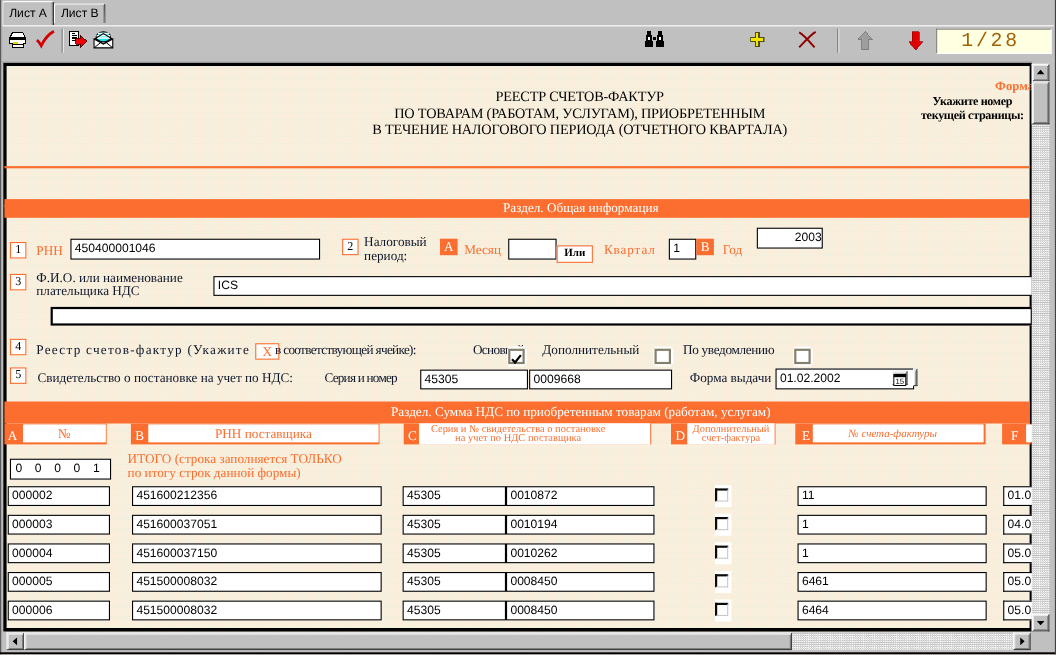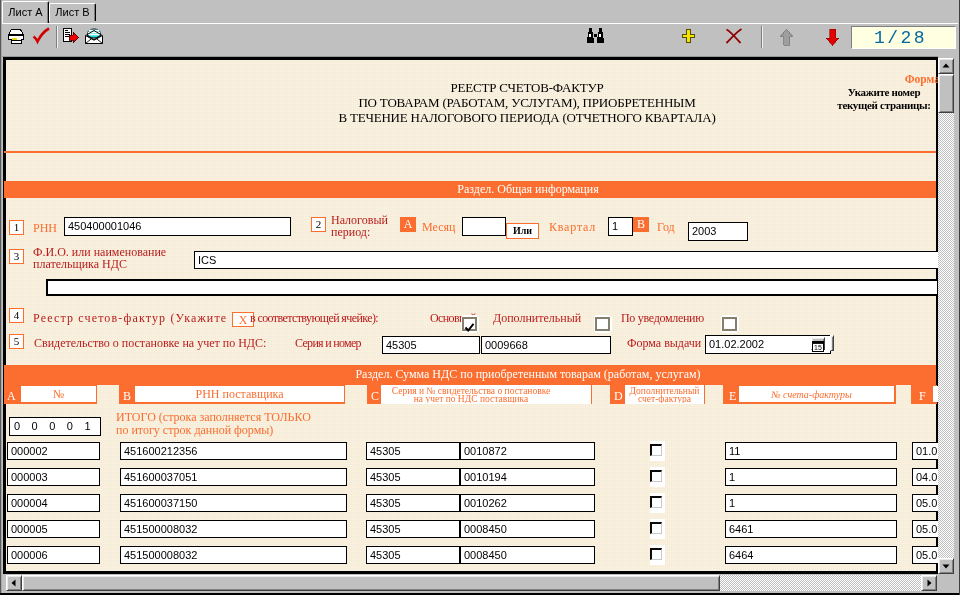--- a/index.html
+++ b/index.html
@@ -5,21 +5,21 @@
 body{width:960px;height:595px;position:relative;background:#C0C0C0;overflow:hidden;
   font-family:"Liberation Sans",sans-serif;}
 .abs{position:absolute;}
 .ser{font-family:"Liberation Serif",serif;}
 .org{color:#FB6E2F;}
 .inp{position:absolute;background:#fff;border:1px solid #000;font-size:11px;color:#000;
   line-height:15px;padding:0 0 0 3px;overflow:hidden;white-space:nowrap;}
 .leg{position:absolute;width:13px;height:13px;background:#fff;border:1px solid #FB6E2F;
   font-family:"Liberation Serif",serif;font-size:11px;color:#000;text-align:center;line-height:13px;}
 .lbl{position:absolute;font-family:"Liberation Serif",serif;font-size:12px;color:#FB6E2F;white-space:nowrap;}
-.lbl2{position:absolute;font-family:"Liberation Serif",serif;font-size:12px;color:#b91c1c;white-space:nowrap;line-height:11.5px;}
+.lbl2{position:absolute;font-family:"Liberation Serif",serif;font-size:12px;color:#0f172a;white-space:nowrap;line-height:11.5px;}
 .obx{position:absolute;width:16px;height:15px;background:#FB6E2F;color:#fff;
   font-family:"Liberation Serif",serif;font-size:12px;text-align:center;line-height:15px;}
 .cb{position:absolute;width:11px;height:10px;background:#fff;border:2px solid #84806E;box-shadow:0 -2px 0 #fff,0 2px 0 #fff,2px 0 0 #fff,-1px 0 0 #fff;}
 .bar{position:absolute;left:4px;width:932px;background:#FB6E2F;color:#fff;
   font-family:"Liberation Serif",serif;font-size:12px;text-align:center;text-indent:116px;}
 .hl{position:absolute;left:4px;width:932px;height:2px;background:#FB6E2F;}
 .raised{box-sizing:border-box;background:#C0C0C0;border:1px solid;border-color:#fff #404040 #404040 #fff;
   box-shadow:inset 1px 1px 0 #E8E8E8, inset -1px -1px 0 #808080;}
 .dith{background-image:repeating-conic-gradient(#FFFFFF 0 25%,#C0C0C0 0 50%);background-size:2px 2px;}
 .hcell{position:absolute;background:#FB6E2F;}
@@ -94,21 +94,21 @@
 <svg class="abs" style="left:778px;top:27px;" width="17" height="20" viewBox="0 0 17 20" shape-rendering="crispEdges">
   <path d="M8.5 1.5 L15 9 H11.5 V18 H5.5 V9 H2 Z" fill="#9E9E9E" stroke="#7a7a7a" stroke-width="0.8"></path>
 </svg>
 
 <svg class="abs" style="left:824px;top:27px;" width="17" height="20" viewBox="0 0 17 20" shape-rendering="crispEdges">
   <path d="M8.5 18.5 L2 11 H5.5 V2 H11.5 V11 H15 Z" fill="#E00000" stroke="#900000" stroke-width="0.6"></path>
 </svg>
 
 <div class="abs" style="left:851px;top:26px;width:105px;height:23px;background:#FFFFE1;
   border:1px solid;border-color:#808080 #fff #fff #808080;
-  font-family:'Liberation Mono',monospace;font-size:18px;letter-spacing:2.5px;color:#0369a1;text-align:center;line-height:23px;padding-right:6px;box-sizing:border-box;">1/28</div>
+  font-family:'Liberation Mono',monospace;font-size:18px;letter-spacing:2.5px;color:#a16207;text-align:center;line-height:23px;padding-right:6px;box-sizing:border-box;">1/28</div>
 
 <div class="abs" style="box-sizing:border-box;left:3px;top:57px;width:935px;height:517px;border:solid #000;border-width:3px 2px 3px 3px;background:#FCEFDC;
   background-image:repeating-conic-gradient(#EAEDDE 0% 25%,#FCEFDC 25% 100%);background-size:2px 2px;"></div>
 
 <div class="abs ser" style="left:127px;top:80px;width:800px;text-align:center;font-size:13px;letter-spacing:-0.2px;color:#000;line-height:15px;">
 РЕЕСТР СЧЕТОВ-ФАКТУР<br>ПО ТОВАРАМ (РАБОТАМ, УСЛУГАМ), ПРИОБРЕТЕННЫМ<br>В ТЕЧЕНИЕ НАЛОГОВОГО ПЕРИОДА (ОТЧЕТНОГО КВАРТАЛА)</div>
 <div class="abs ser org" style="left:840px;top:73px;width:100px;text-align:right;font-size:11.5px;font-weight:bold;">Форма</div>
 <div class="abs ser" style="left:806px;top:86px;width:156px;text-align:center;font-size:11px;font-weight:bold;letter-spacing:-0.3px;color:#000;line-height:13px;">Укажите номер<br>текущей страницы:</div>
 
 <div class="hl" style="top:151px;"></div>
@@ -122,21 +122,21 @@
 <div class="lbl2" style="left:331px;top:215px;">Налоговый<br>период:</div>
 <div class="obx" style="left:400px;top:217px;">A</div>
 <div class="lbl" style="left:422px;top:220px;">Месяц</div>
 <div class="inp" style="left:462px;top:217px;width:39px;height:17px;"></div>
 <div class="abs" style="left:506px;top:223px;width:31px;height:14px;background:#fff;border:1px solid #FB6E2F;
   font-family:'Liberation Serif',serif;font-size:10px;font-weight:bold;color:#000;text-align:center;line-height:13px;">Или</div>
 <div class="lbl" style="left:549px;top:220px;letter-spacing:0.8px;">Квартал</div>
 <div class="inp" style="left:608px;top:217px;width:20px;height:17px;line-height:17px;">1</div>
 <div class="obx" style="left:633px;top:217px;">B</div>
 <div class="lbl" style="left:657px;top:220px;">Год</div>
-<div class="inp" style="left:688px;top:222px;width:55px;height:17px;line-height:17px;">2003</div>
+<div class="inp" style="left:688px;top:207px;width:55px;height:17px;line-height:17px;text-align:right;">2003</div>
 
 <div class="leg" style="left:9px;top:249px;">3</div>
 <div class="lbl2" style="left:33px;top:247px;">Ф.И.О. или наименование<br>плательщика НДС</div>
 <div class="inp" style="left:194px;top:251px;width:740px;height:16px;line-height:16px;">ICS</div>
 <div class="inp" style="left:46px;top:279px;width:886px;height:13px;border-width:2px;"></div>
 
 <div class="leg" style="left:9px;top:308px;">4</div>
 <div class="lbl2" style="left:33px;top:313px;letter-spacing:1.15px;">Реестр счетов-фактур (Укажите</div>
 <div class="abs" style="left:232px;top:312px;width:20px;height:13px;background:#fff;border:1px solid #FB6E2F;
   font-family:'Liberation Serif',serif;font-size:12px;color:#FB6E2F;text-align:center;line-height:14px;">X</div>

